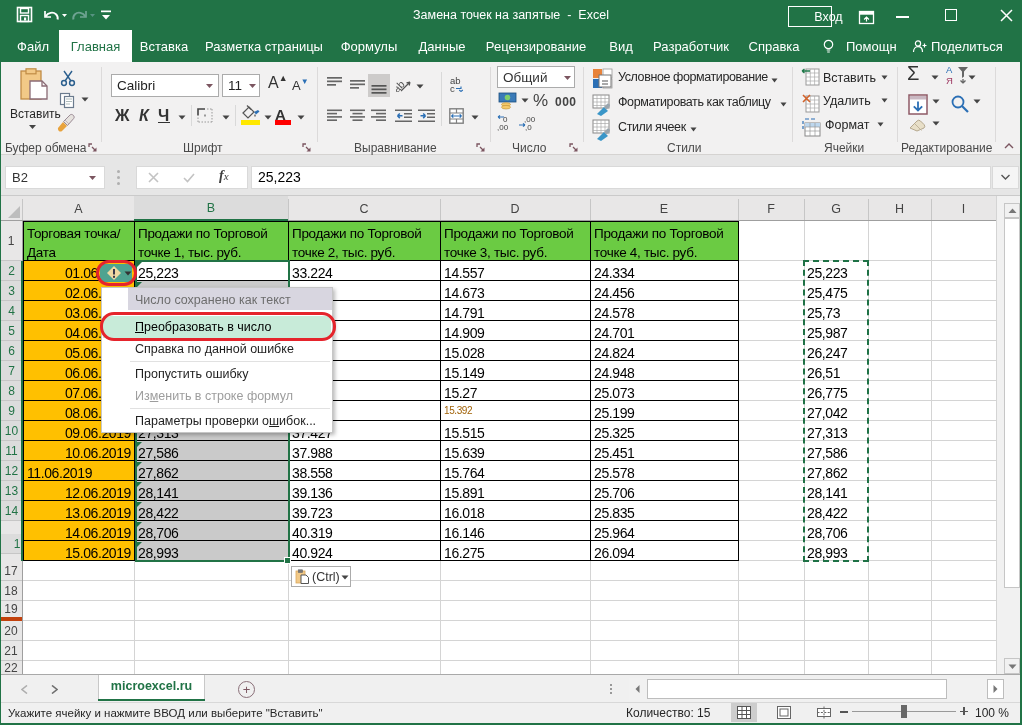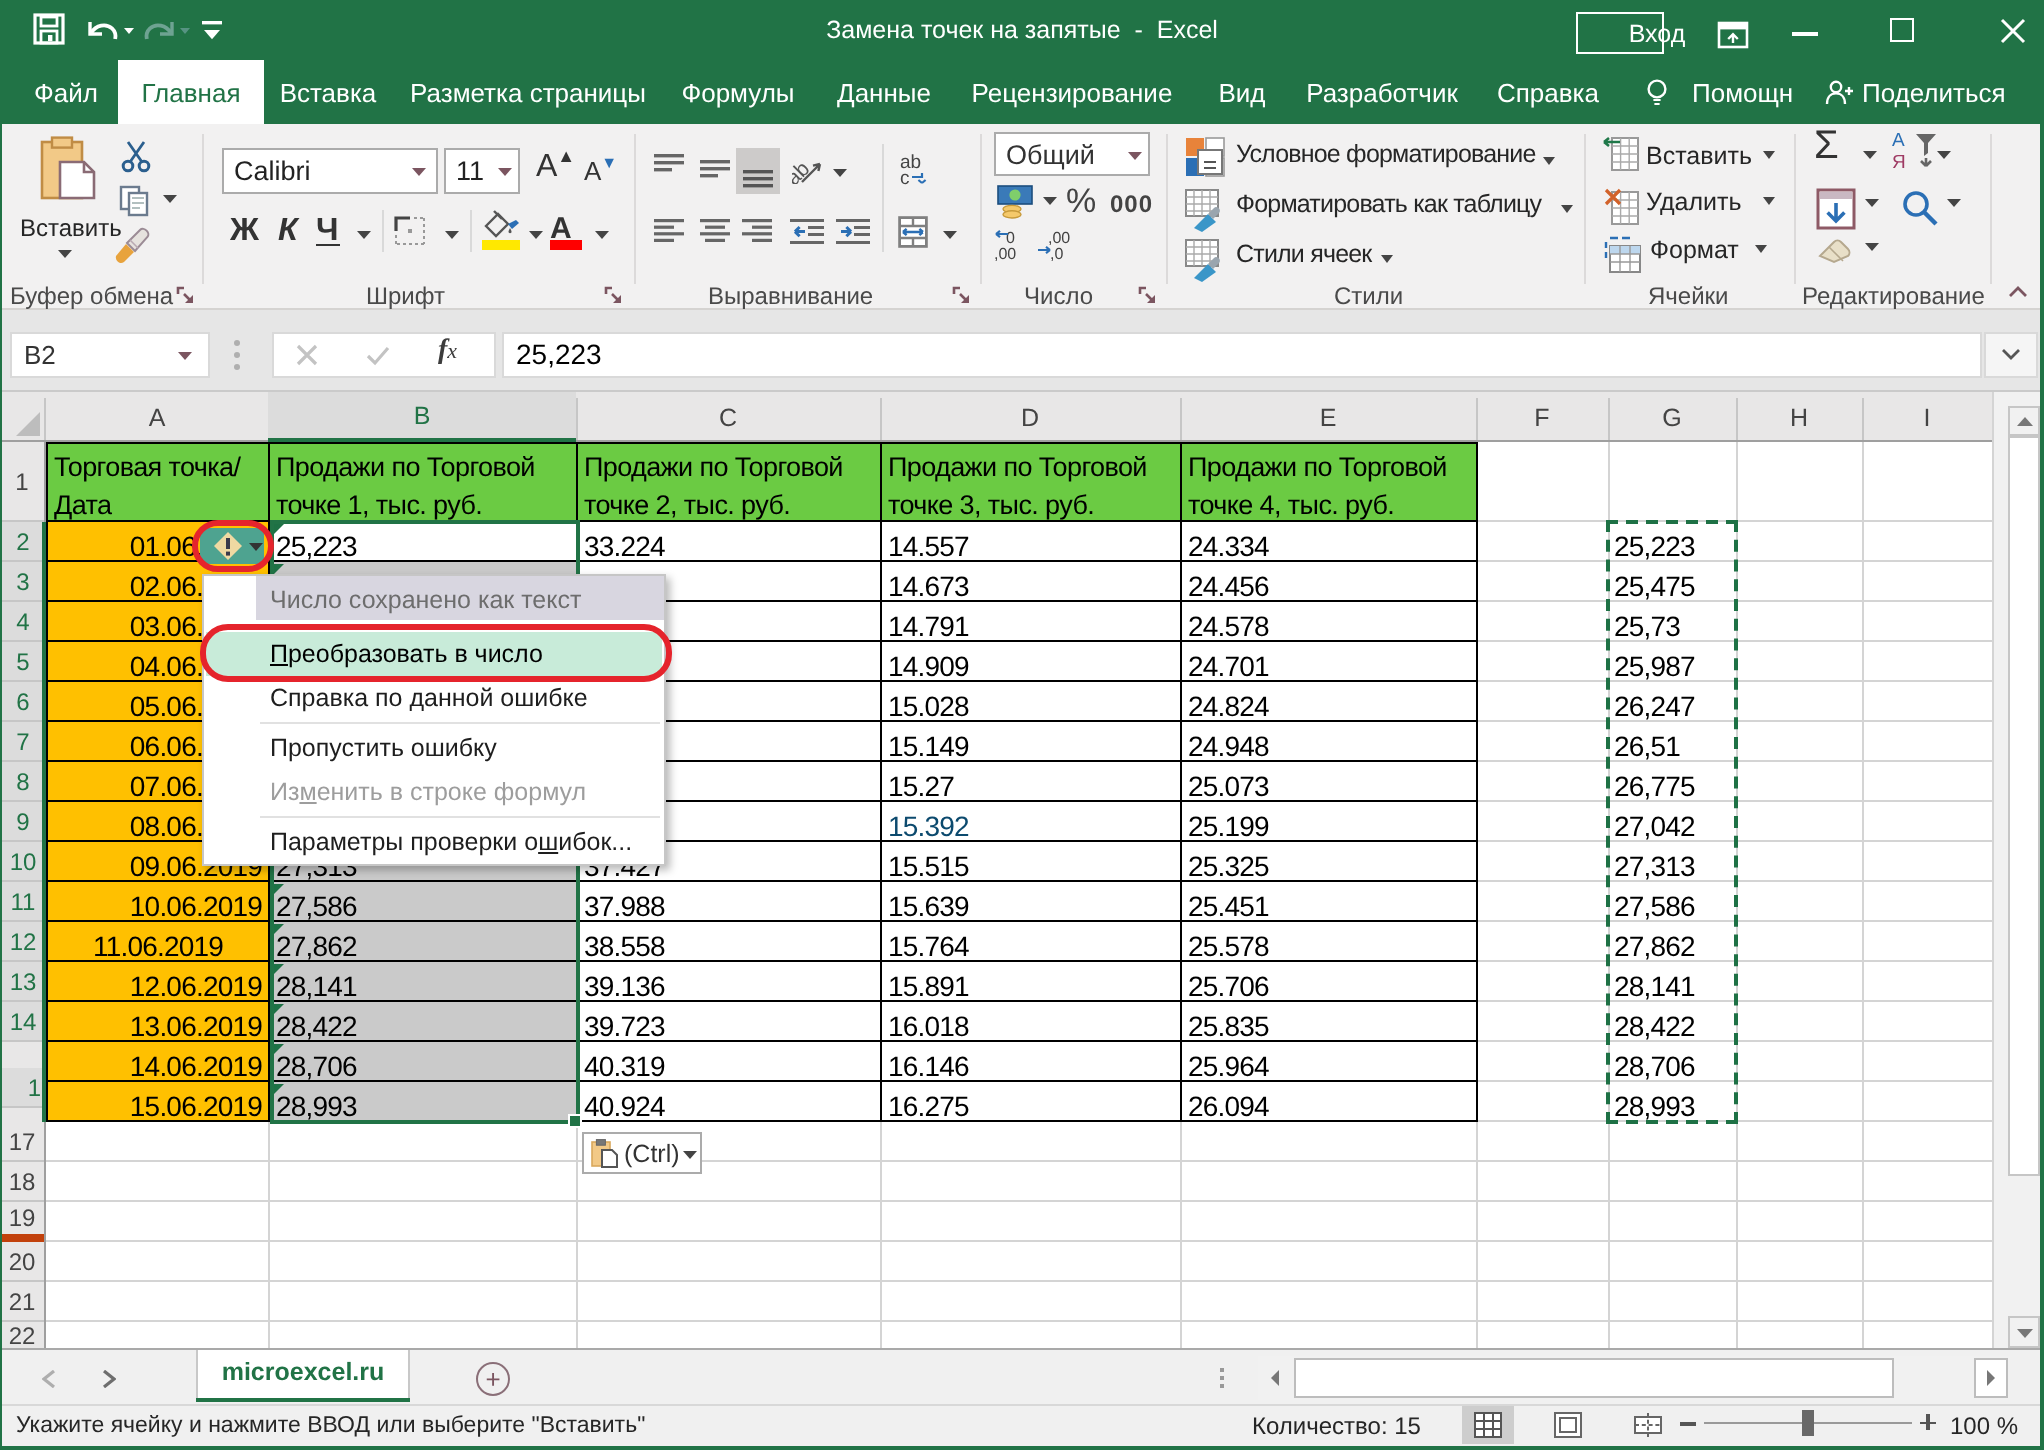--- a/index.html
+++ b/index.html
@@ -567,21 +567,21 @@
 <div class="a" style="left:292px;top:385px;font-size:14px;letter-spacing:-0.4px;color:#000;">36.046</div>
 <div class="a" style="left:444px;top:385px;font-size:14px;letter-spacing:-0.4px;color:#000;">15.27</div>
 <div class="a" style="left:594px;top:385px;font-size:14px;letter-spacing:-0.4px;color:#000;">25.073</div>
 <div class="a" style="left:807px;top:385px;font-size:14px;letter-spacing:-0.4px;color:#000;">26,775</div>
 <svg class="a" style="left:136px;top:382px;" width="6" height="6" viewBox="0 0 6 6">
     <path d="M0 0 L6 0 L0 6 Z" fill="#1E7145"></path>
   </svg>
 <div class="a" style="left:27px;top:405px;width:104px;font-size:14px;letter-spacing:-0.4px;color:#000;text-align:right;">08.06.2019</div>
 <div class="a" style="left:138px;top:405px;font-size:14px;letter-spacing:-0.4px;color:#000;">27,042</div>
 <div class="a" style="left:292px;top:405px;font-size:14px;letter-spacing:-0.4px;color:#000;">36.671</div>
-<div class="a" style="left:444px;top:405px;font-size:14px;letter-spacing:-0.4px;color:#0c4a6e;">15.392</div>
+<div class="a" style="left:444px;top:405px;font-size:10px;letter-spacing:-0.4px;color:#a16207;">15.392</div>
 <div class="a" style="left:594px;top:405px;font-size:14px;letter-spacing:-0.4px;color:#000;">25.199</div>
 <div class="a" style="left:807px;top:405px;font-size:14px;letter-spacing:-0.4px;color:#000;">27,042</div>
 <svg class="a" style="left:136px;top:402px;" width="6" height="6" viewBox="0 0 6 6">
     <path d="M0 0 L6 0 L0 6 Z" fill="#1E7145"></path>
   </svg>
 <div class="a" style="left:27px;top:425px;width:104px;font-size:14px;letter-spacing:-0.4px;color:#000;text-align:right;">09.06.2019</div>
 <div class="a" style="left:138px;top:425px;font-size:14px;letter-spacing:-0.4px;color:#000;">27,313</div>
 <div class="a" style="left:292px;top:425px;font-size:14px;letter-spacing:-0.4px;color:#000;">37.427</div>
 <div class="a" style="left:444px;top:425px;font-size:14px;letter-spacing:-0.4px;color:#000;">15.515</div>
 <div class="a" style="left:594px;top:425px;font-size:14px;letter-spacing:-0.4px;color:#000;">25.325</div>
@@ -591,21 +591,21 @@
   </svg>
 <div class="a" style="left:27px;top:445px;width:104px;font-size:14px;letter-spacing:-0.4px;color:#000;text-align:right;">10.06.2019</div>
 <div class="a" style="left:138px;top:445px;font-size:14px;letter-spacing:-0.4px;color:#000;">27,586</div>
 <div class="a" style="left:292px;top:445px;font-size:14px;letter-spacing:-0.4px;color:#000;">37.988</div>
 <div class="a" style="left:444px;top:445px;font-size:14px;letter-spacing:-0.4px;color:#000;">15.639</div>
 <div class="a" style="left:594px;top:445px;font-size:14px;letter-spacing:-0.4px;color:#000;">25.451</div>
 <div class="a" style="left:807px;top:445px;font-size:14px;letter-spacing:-0.4px;color:#000;">27,586</div>
 <svg class="a" style="left:136px;top:442px;" width="6" height="6" viewBox="0 0 6 6">
     <path d="M0 0 L6 0 L0 6 Z" fill="#1E7145"></path>
   </svg>
-<div class="a" style="left:27px;top:465px;width:104px;font-size:14px;letter-spacing:-0.4px;color:#000;text-align:center;">11.06.2019</div>
+<div class="a" style="left:27px;top:465px;width:104px;font-size:14px;letter-spacing:-0.4px;color:#000;text-align:left;">11.06.2019</div>
 <div class="a" style="left:138px;top:465px;font-size:14px;letter-spacing:-0.4px;color:#000;">27,862</div>
 <div class="a" style="left:292px;top:465px;font-size:14px;letter-spacing:-0.4px;color:#000;">38.558</div>
 <div class="a" style="left:444px;top:465px;font-size:14px;letter-spacing:-0.4px;color:#000;">15.764</div>
 <div class="a" style="left:594px;top:465px;font-size:14px;letter-spacing:-0.4px;color:#000;">25.578</div>
 <div class="a" style="left:807px;top:465px;font-size:14px;letter-spacing:-0.4px;color:#000;">27,862</div>
 <svg class="a" style="left:136px;top:462px;" width="6" height="6" viewBox="0 0 6 6">
     <path d="M0 0 L6 0 L0 6 Z" fill="#1E7145"></path>
   </svg>
 <div class="a" style="left:27px;top:485px;width:104px;font-size:14px;letter-spacing:-0.4px;color:#000;text-align:right;">12.06.2019</div>
 <div class="a" style="left:138px;top:485px;font-size:14px;letter-spacing:-0.4px;color:#000;">28,141</div>

